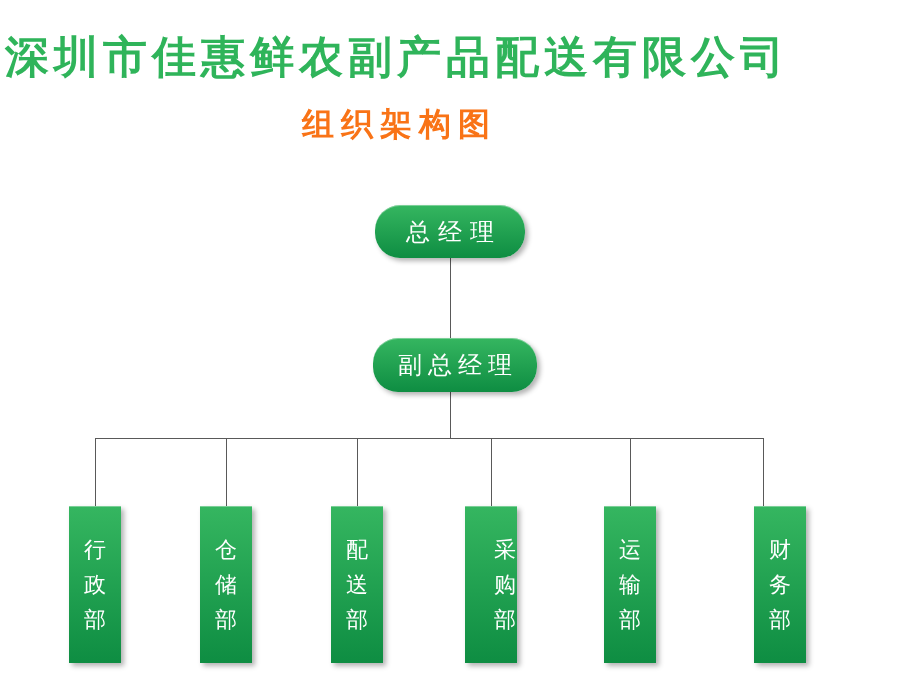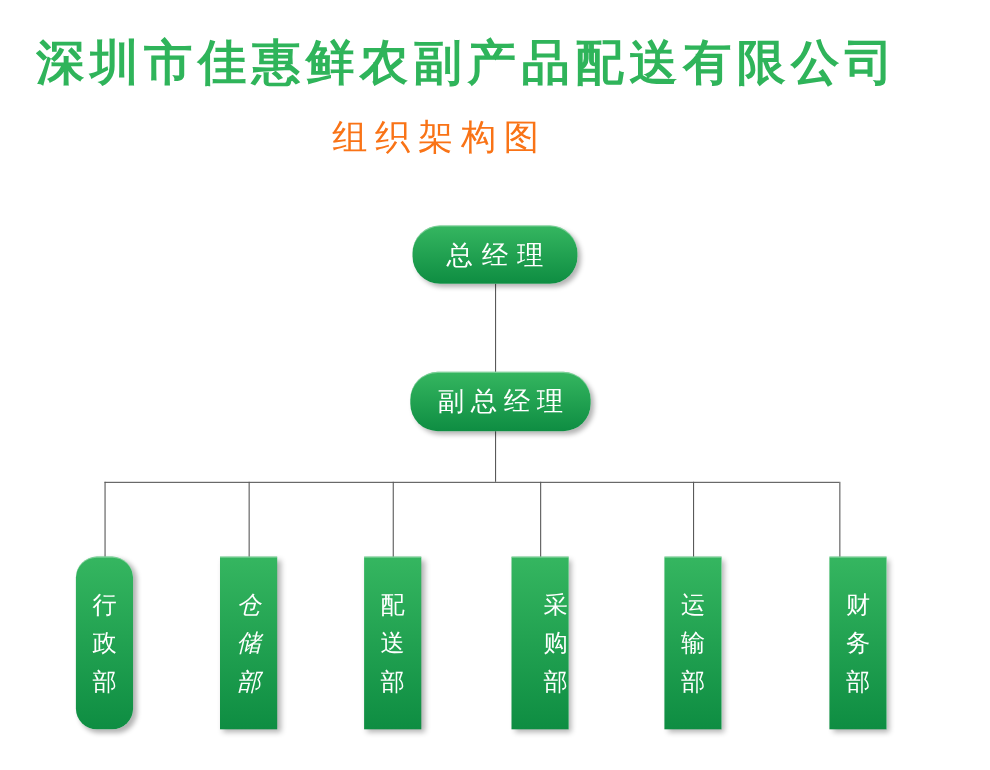--- a/index.html
+++ b/index.html
@@ -21,37 +21,37 @@
     height: 700px;
     background: var(--bg);
     overflow: hidden;
   }
 
   .company-title {
     position: absolute;
     left: 0;
     top: 28px;
     width: 817px;
-    text-align: right;
+    text-align: left;
     font-size: 44px;
     font-weight: bold;
     color: var(--title-green);
     letter-spacing: 5px;
     text-indent: 5px;
     white-space: nowrap;
   }
 
   .chart-subtitle {
     position: absolute;
     left: 0;
     top: 103px;
     width: 792px;
     text-align: center;
     font-size: 32px;
-    font-weight: normal;
+    font-weight: bold;
     color: var(--subtitle-orange);
     letter-spacing: 7px;
     text-indent: 7px;
     white-space: nowrap;
   }
 
   .node {
     position: absolute;
     background: linear-gradient(to bottom, var(--box-grad-top) 0%, var(--box-grad-bottom) 100%);
     box-shadow: inset 0 1px 0 rgba(255,255,255,0.35), 3px 3px 5px rgba(0,0,0,0.30);
@@ -93,22 +93,22 @@
   .v-dgm-bus  { left: 450px; top: 392px; height: 46px; }
   .h-bus      { left: 95px;  top: 438px; width: 668px; }
   .drop       { top: 438px; height: 68px; }
   .drop-0 { left: 95px; }
   .drop-1 { left: 226px; }
   .drop-2 { left: 357px; }
   .drop-3 { left: 491px; }
   .drop-4 { left: 630px; }
   .drop-5 { left: 763px; }
 
-  .dept-0 { left: 69px; border-radius: 19px; }
-  .dept-1 { left: 200px; font-style: italic; }
+  .dept-0 { left: 69px; }
+  .dept-1 { left: 200px; }
   .dept-2 { left: 331px; }
   .dept-3 { left: 465px; padding-left: 28px; }
   .dept-4 { left: 604px; }
   .dept-5 { left: 754px; }
 </style>
 </head>
 <body>
 
 <div class="canvas">
 

